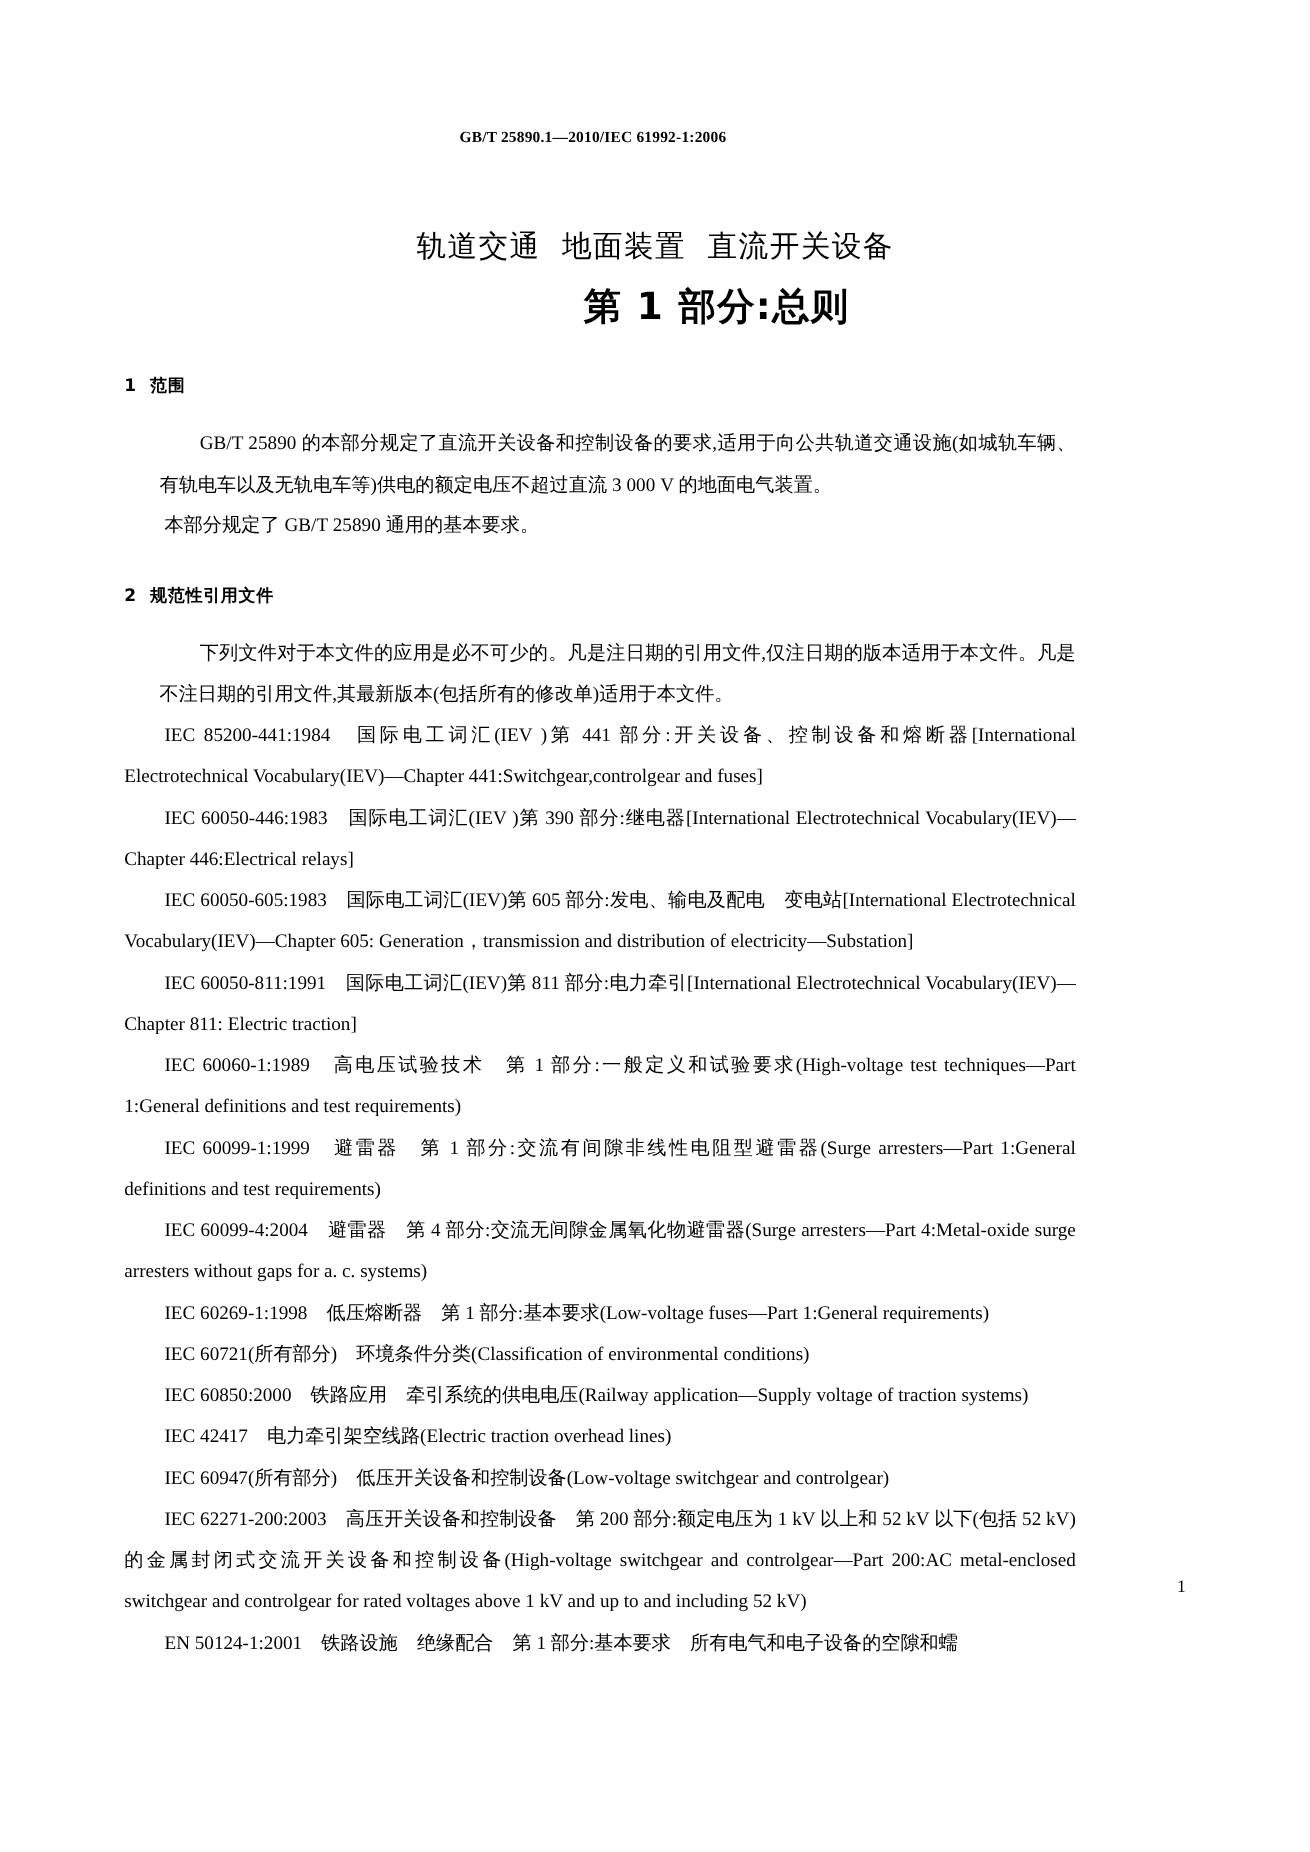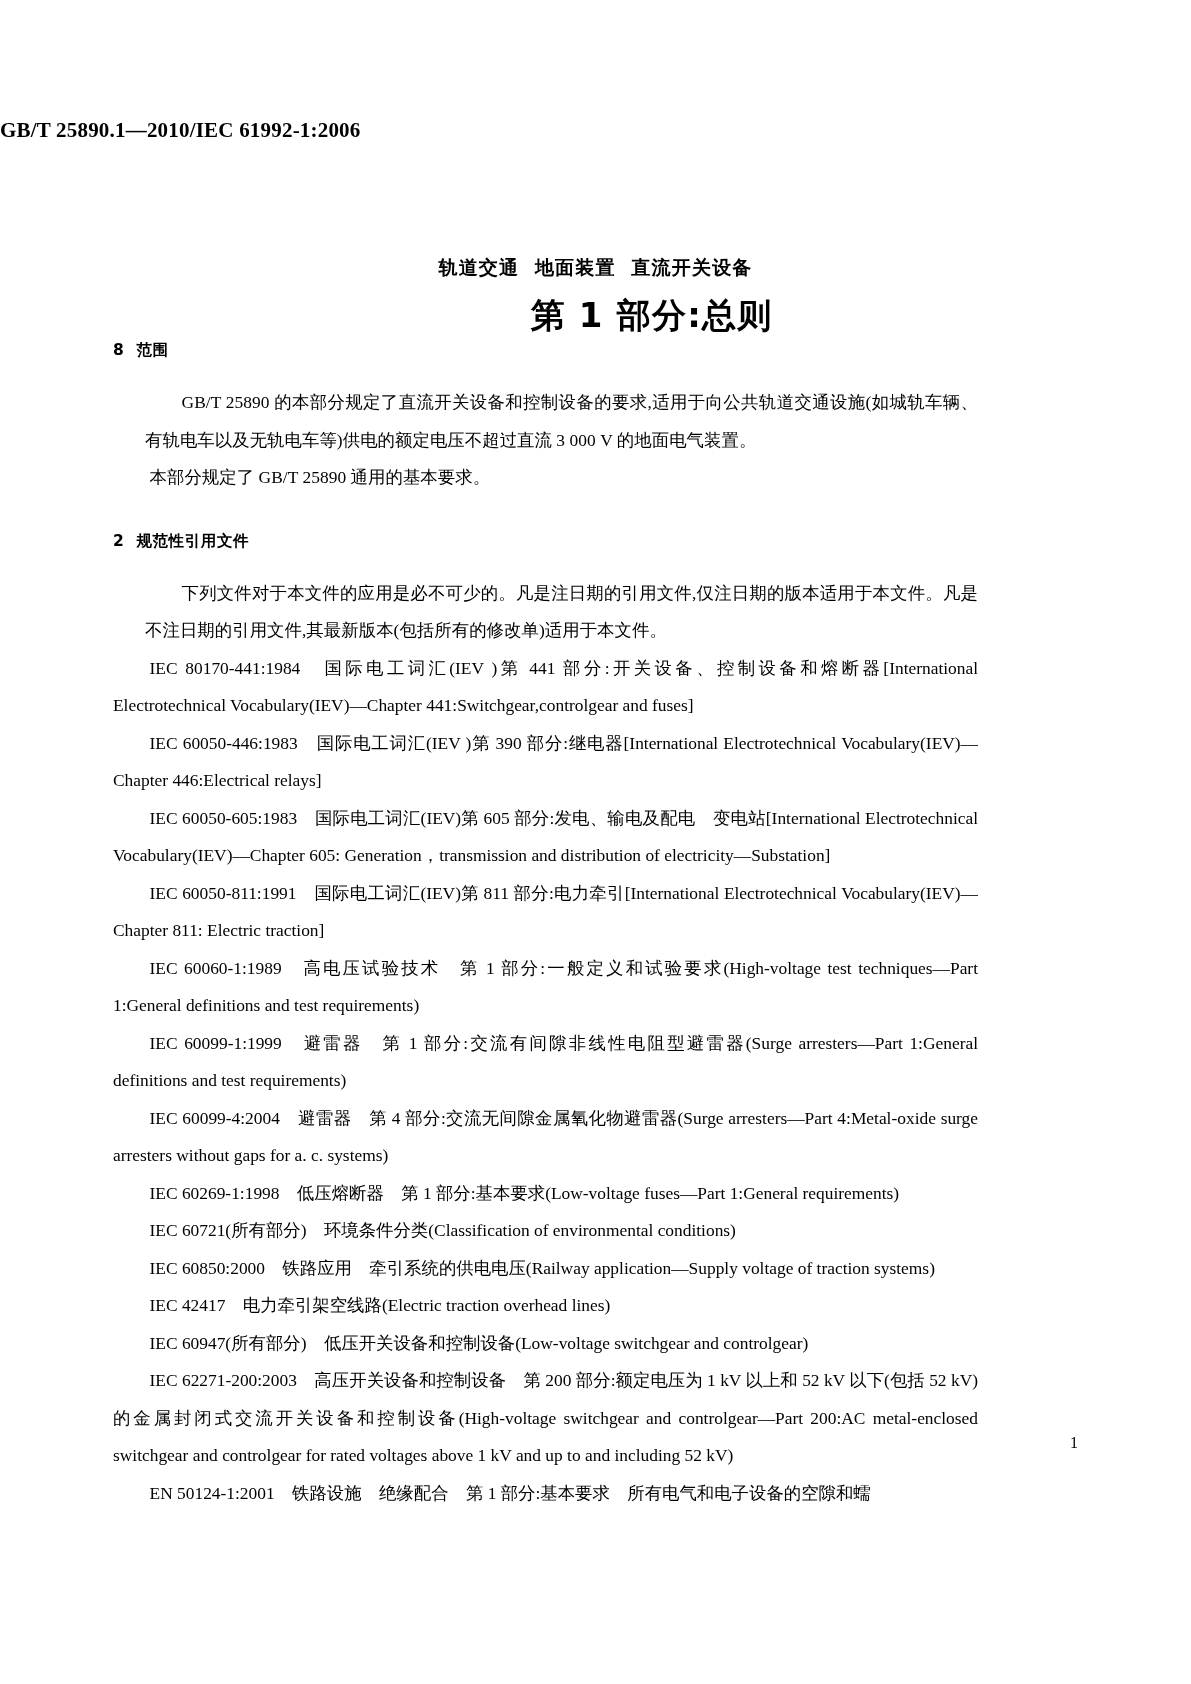--- a/index.html
+++ b/index.html
@@ -20,44 +20,43 @@
     overflow: hidden;
     box-sizing: border-box;
   }
 
   
   .running-header {
     position: absolute;
     top: 118px;
     left: 0;
     right: 113px;
-    text-align: left;
+    text-align: center;
     font-family: "Liberation Serif", "DejaVu Serif", serif;
-    font-size: 21px;
+    font-size: 14px;
     letter-spacing: 0.2px;
     font-weight: 700;
     white-space: nowrap;
   }
 
   
   .doc-title-block {
     position: absolute;
     top: 205px;
     left: 113px;
     right: 113px;
     text-align: center;
   }
   .doc-title-line1 {
     font-family: "DejaVu Sans", "Liberation Sans", sans-serif;
-    font-weight: 700;
-    font-size: 19px;
+    font-weight: 400;
+    font-size: 27px;
     letter-spacing: 1.2px;
     line-height: 1.5;
     white-space: pre;
-    margin-top: 48px;
   }
   .doc-title-line2 {
     font-family: "DejaVu Sans", "Liberation Sans", sans-serif;
     font-weight: 700;
     font-size: 34px;
     letter-spacing: 1.2px;
     line-height: 1.5;
     margin-top: 8px;
     white-space: pre;
     padding-left: 112px;
@@ -121,32 +120,32 @@
 
   <div class="running-header">GB/T 25890.1—2010/IEC 61992-1:2006</div>
 
   <div class="doc-title-block">
     <div class="doc-title-line1">轨道交通  地面装置  直流开关设备</div>
     <div class="doc-title-line2">第 1 部分:总则</div>
   </div>
 
   <div class="body-col">
 
-    <div class="clause-heading sec1">8  范围</div>
+    <div class="clause-heading sec1">1  范围</div>
 
     <p class="para indent first-after-heading">GB/T 25890 的本部分规定了直流开关设备和控制设备的要求,适用于向公共轨道交通设施(如城轨车辆、有轨电车以及无轨电车等)供电的额定电压不超过直流 3 000 V 的地面电气装置。</p>
 
     <p class="para indent">本部分规定了 GB/T 25890 通用的基本要求。</p>
 
     <div class="clause-heading sec2">2  规范性引用文件</div>
 
     <p class="para indent first-after-heading">下列文件对于本文件的应用是必不可少的。凡是注日期的引用文件,仅注日期的版本适用于本文件。凡是不注日期的引用文件,其最新版本(包括所有的修改单)适用于本文件。</p>
 
     <div class="ref-list">
-      <p class="ref-item">IEC 80170-441:1984　国际电工词汇(IEV )第 441 部分:开关设备、控制设备和熔断器[International Electrotechnical Vocabulary(IEV)—Chapter 441:Switchgear,controlgear and fuses]</p>
+      <p class="ref-item">IEC 85200-441:1984　国际电工词汇(IEV )第 441 部分:开关设备、控制设备和熔断器[International Electrotechnical Vocabulary(IEV)—Chapter 441:Switchgear,controlgear and fuses]</p>
       <p class="ref-item">IEC 60050-446:1983　国际电工词汇(IEV )第 390 部分:继电器[International Electrotechnical Vocabulary(IEV)—Chapter 446:Electrical relays]</p>
       <p class="ref-item">IEC 60050-605:1983　国际电工词汇(IEV)第 605 部分:发电、输电及配电　变电站[International Electrotechnical Vocabulary(IEV)—Chapter 605: Generation，transmission and distribution of electricity—Substation]</p>
       <p class="ref-item">IEC 60050-811:1991　国际电工词汇(IEV)第 811 部分:电力牵引[International Electrotechnical Vocabulary(IEV)—Chapter 811: Electric traction]</p>
       <p class="ref-item">IEC 60060-1:1989　高电压试验技术　第 1 部分:一般定义和试验要求(High-voltage test techniques—Part 1:General definitions and test requirements)</p>
       <p class="ref-item">IEC 60099-1:1999　避雷器　第 1 部分:交流有间隙非线性电阻型避雷器(Surge arresters—Part 1:General definitions and test requirements)</p>
       <p class="ref-item">IEC 60099-4:2004　避雷器　第 4 部分:交流无间隙金属氧化物避雷器(Surge arresters—Part 4:Metal-oxide surge arresters without gaps for a. c. systems)</p>
       <p class="ref-item">IEC 60269-1:1998　低压熔断器　第 1 部分:基本要求(Low-voltage fuses—Part 1:General requirements)</p>
       <p class="ref-item">IEC 60721(所有部分)　环境条件分类(Classification of environmental conditions)</p>
       <p class="ref-item">IEC 60850:2000　铁路应用　牵引系统的供电电压(Railway application—Supply voltage of traction systems)</p>
       <p class="ref-item">IEC 42417　电力牵引架空线路(Electric traction overhead lines)</p>

